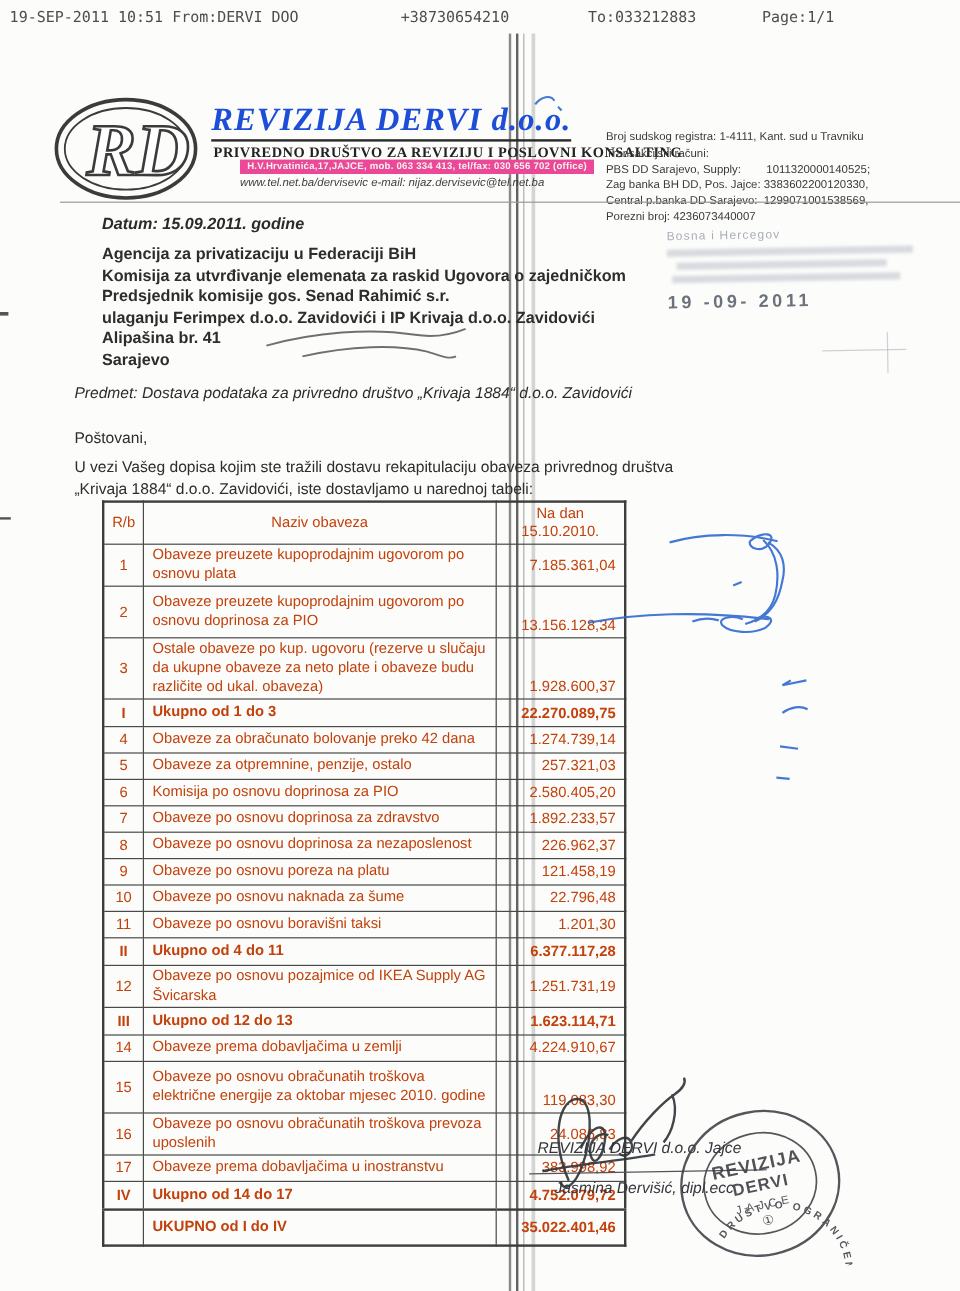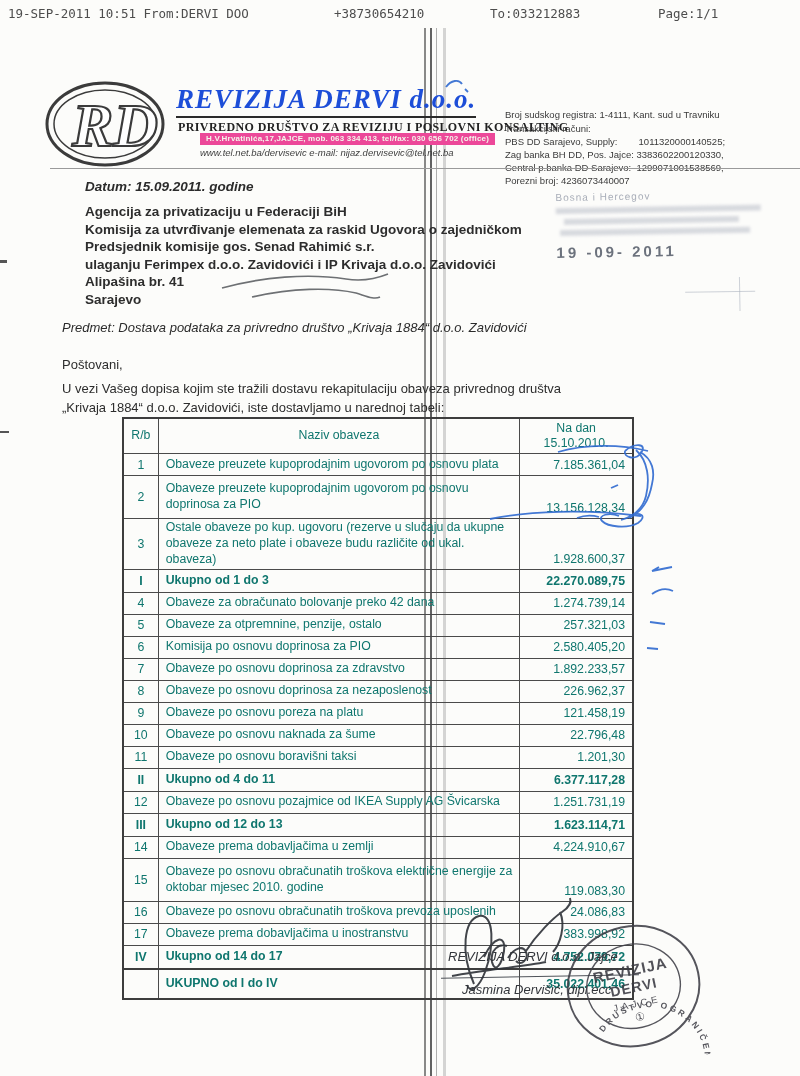--- a/index.html
+++ b/index.html
@@ -6,21 +6,21 @@
   body{
     width:800px;height:1076px;position:relative;overflow:hidden;
     background:#fcfcfa;
     font-family:"Liberation Sans",sans-serif;color:#2d2d2d;
   }
   .abs{position:absolute;}
   
   .fax-header{top:6px;left:0;width:800px;font-family:"DejaVu Sans Mono",monospace;
     font-size:12.5px;color:#4d4d4d;}
   .fax-header span{position:absolute;white-space:nowrap;}
-  .fx-left{left:8px;} .fx-num{left:334px;} .fx-to{left:490px;} .fx-page{left:658px;}
+  .fx-left{left:8px;} .fx-num{left:334px;} .fx-to{left:490px;} .fx-page{left:635px;}
   
   .fline{position:absolute;top:28px;bottom:0;pointer-events:none;}
   .f1{left:424px;width:2px;background:#6b6b6b;opacity:.8;}
   .f2{left:430px;width:2px;background:#474747;opacity:.85;}
   .f3{left:436px;width:1px;background:#9b9b9b;opacity:.8;}
   .f4{left:443px;width:3px;background:#c9c9c9;opacity:.8;}
   
   .logo{left:44px;top:80px;}
   .lh-title{left:176px;top:84px;font-family:"Liberation Serif",serif;
     font-style:italic;font-weight:bold;font-size:27px;letter-spacing:1px;color:#1d4ed8;
@@ -41,21 +41,21 @@
   .rs-blur{height:6px;background:#8b93a6;opacity:.32;filter:blur(1.4px);margin:5px 0;}
   .rs-date{font-size:15px;font-weight:bold;letter-spacing:3px;color:#5d6470;margin-top:8px;opacity:.9;}
   .rs-vline{position:absolute;left:182px;top:88px;width:1px;height:34px;background:#aeb4bf;opacity:.6;}
   .rs-hline{position:absolute;left:128px;top:102px;width:70px;height:1px;background:#aeb4bf;opacity:.6;}
   
   .subject{left:62px;top:320px;font-style:italic;font-size:13px;color:#2b2b2b;}
   .salutation{left:62px;top:357px;font-size:13px;}
   .body-par{left:62px;top:379px;font-size:13px;line-height:19px;}
   
   .obl-table{left:85px;top:417px;}
-  table{border-collapse:collapse;width:512px;font-size:12.3px;color:#0f766e;margin-left:37px;}
+  table{border-collapse:collapse;width:437px;font-size:12.3px;color:#c2410c;}
   col.c-rb{width:36px;} col.c-naziv{width:394px;} col.c-val{width:116px;}
   td,th{border:1.4px solid #4a4a4a;padding:1px 4px;vertical-align:middle;}
   table{border:2px solid #3d3d3d;}
   thead th{height:32px;font-weight:normal;text-align:center;line-height:1.25;}
   tbody td{height:19px;}
   td.rb{text-align:center;}
   td.naziv{padding-left:7px;line-height:1.3;}
   td.val{text-align:right;padding-right:7px;white-space:nowrap;}
   tr.tall td{height:38px;}
   tr.tall td.val{vertical-align:bottom;padding-bottom:3px;}

